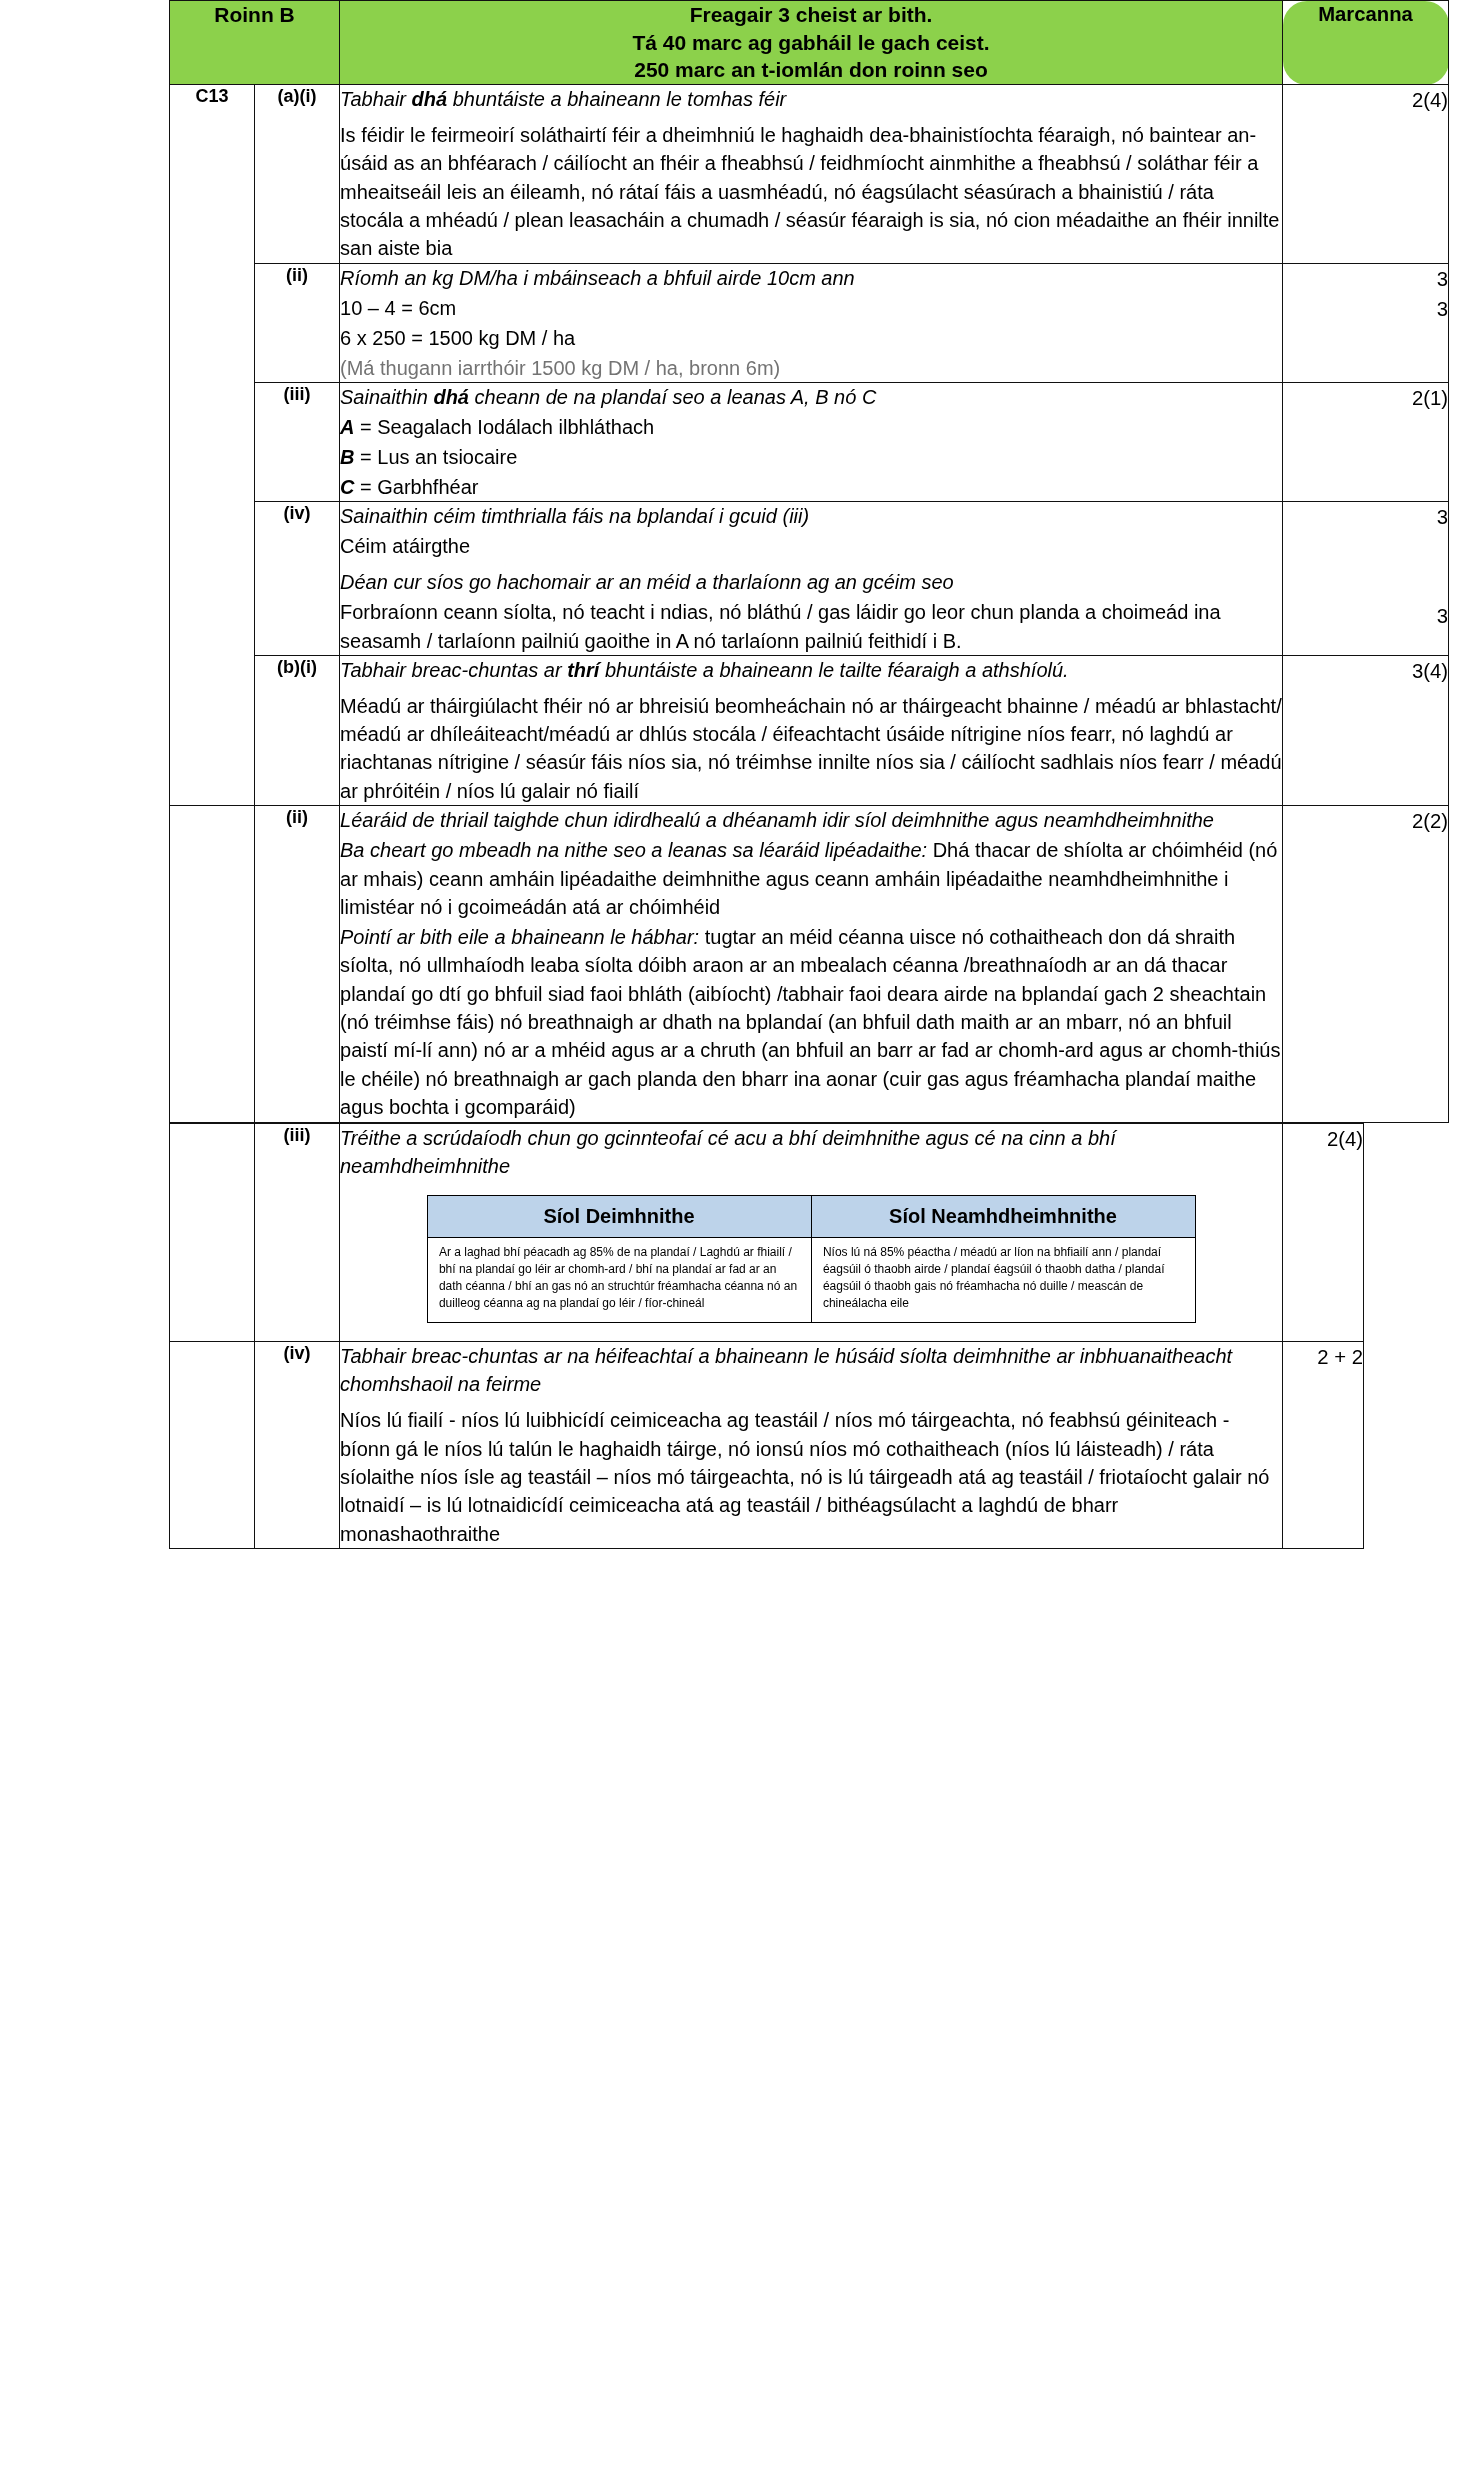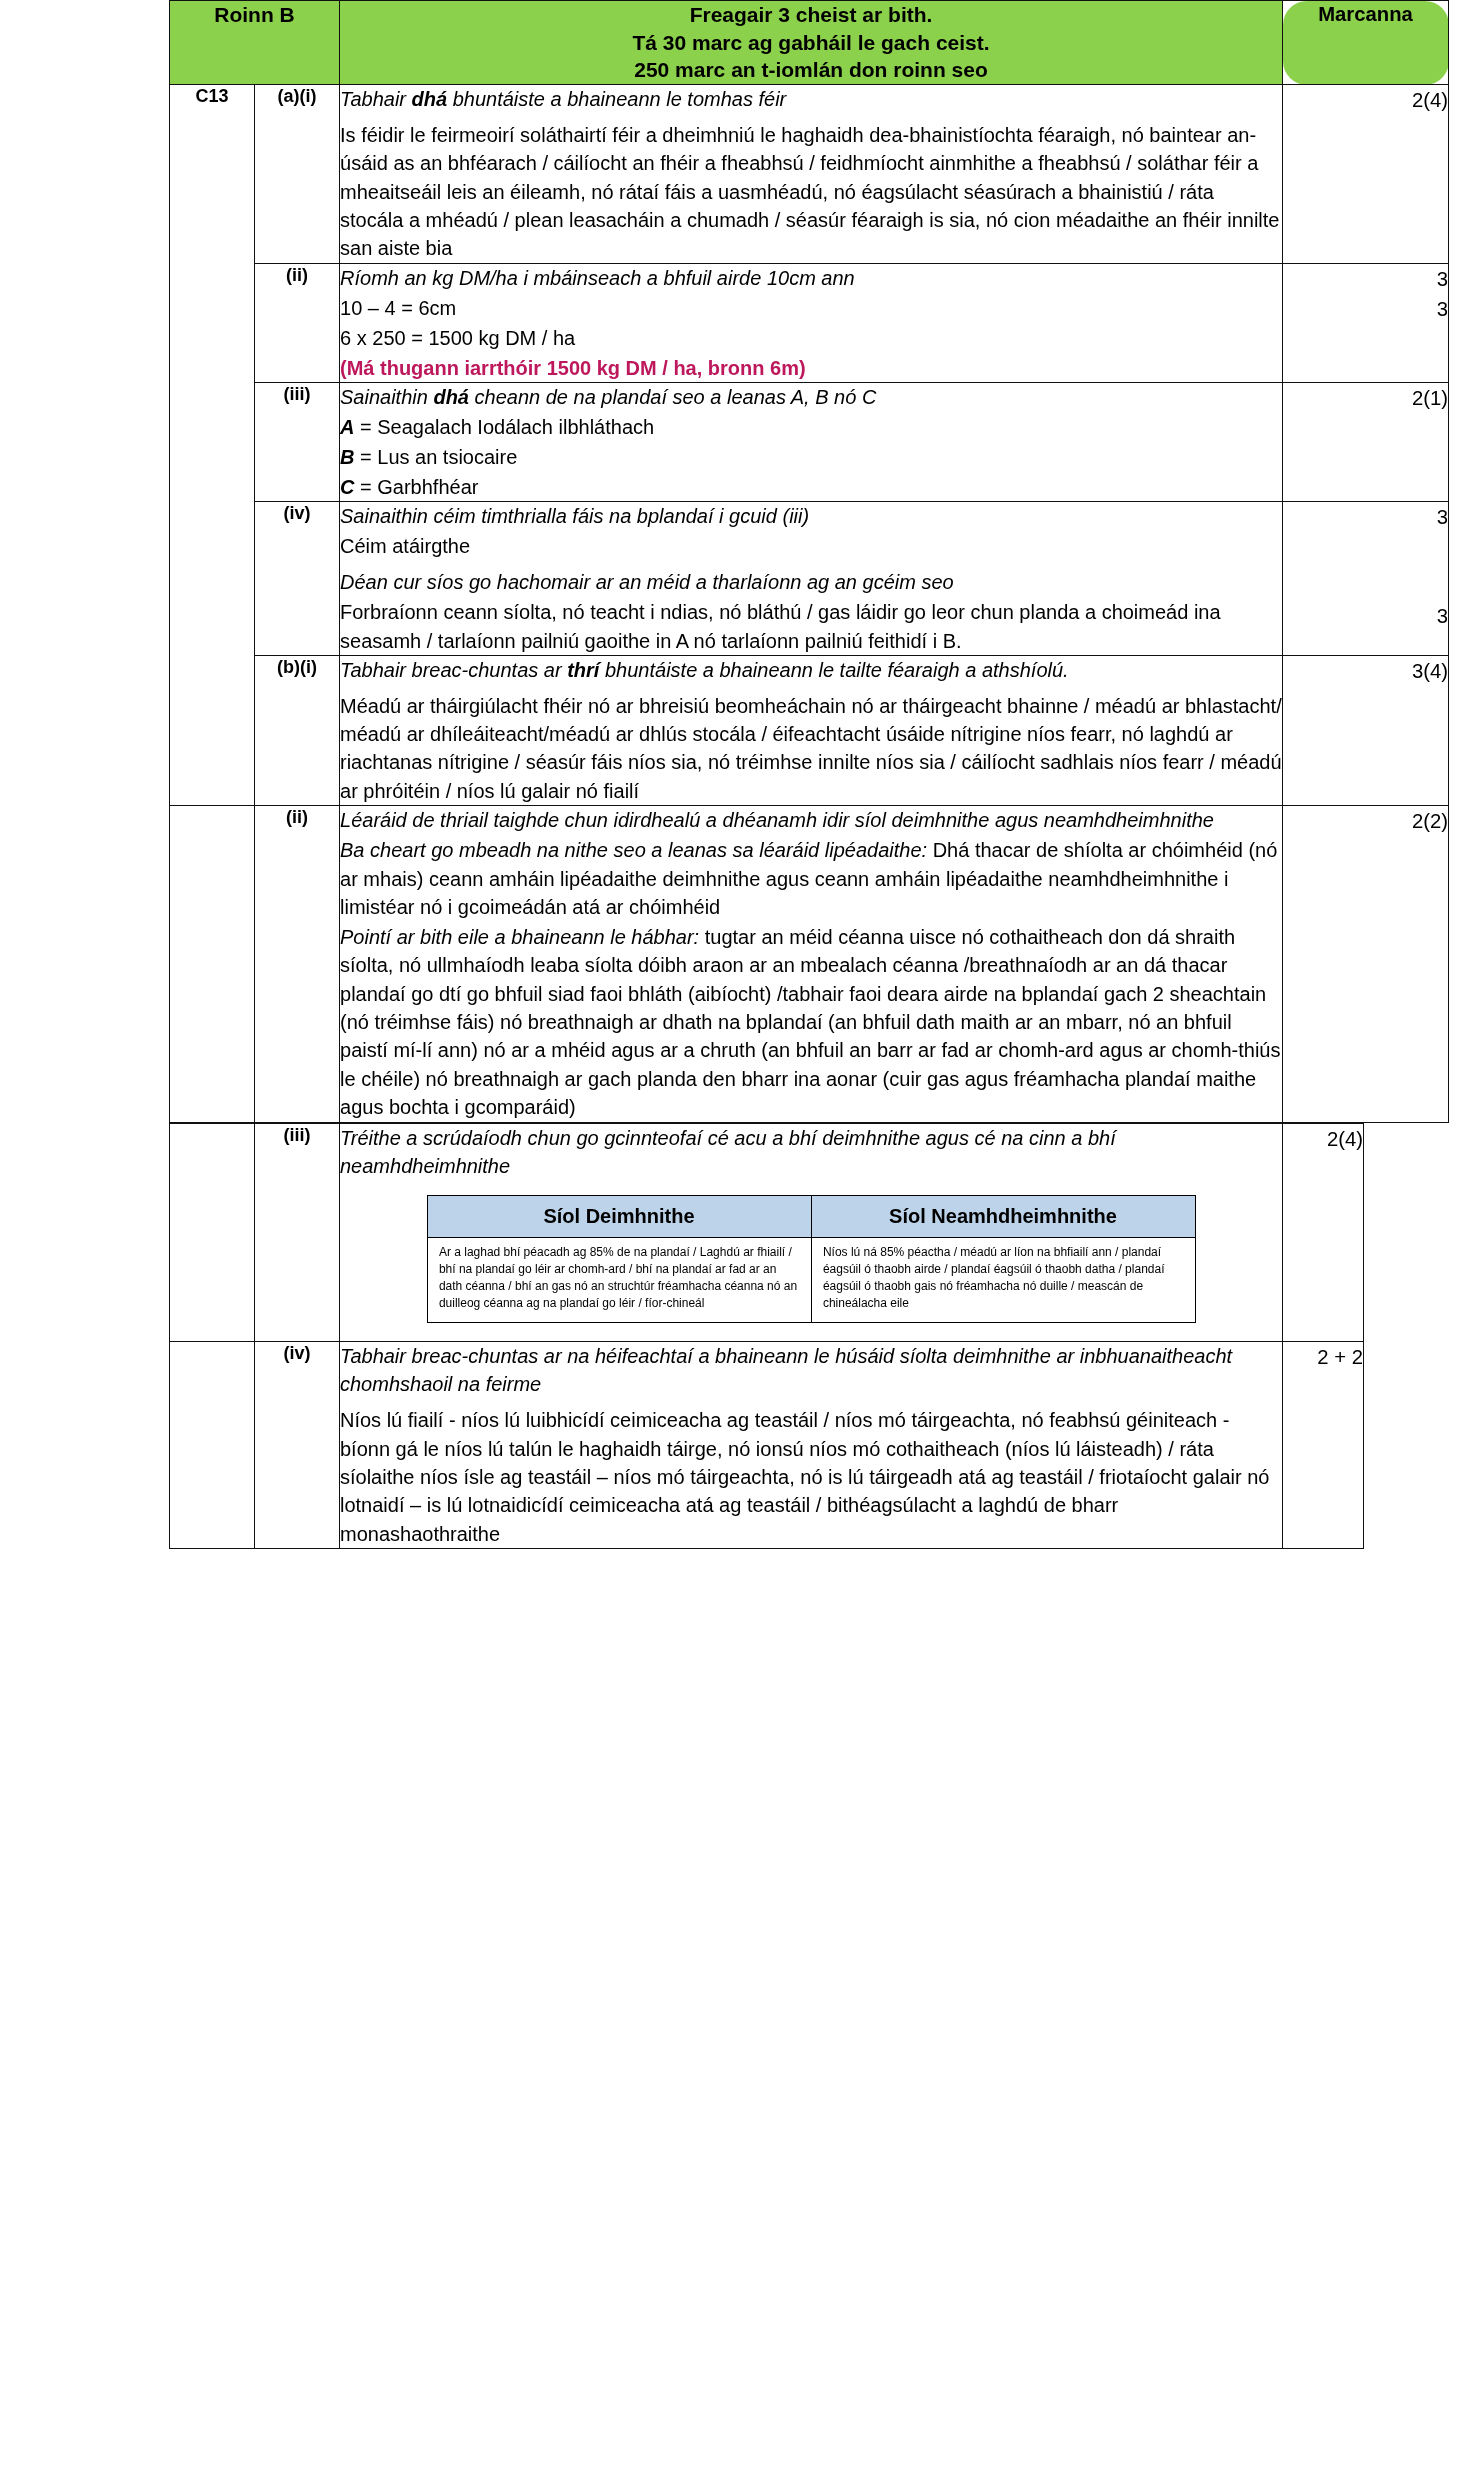--- a/index.html
+++ b/index.html
@@ -75,21 +75,21 @@
     padding: 9.8px 13px 11.4px 14.6px;
     font-size: 20px;
     line-height: 1.42;
   }
   .body p {
     margin: 0 0 7.3px 0;
   }
   .body p:last-child { margin-bottom: 0; }
   .body .it { font-style: italic; }
   .body .bd { font-weight: bold; }
-  .body .blue { color: #be185d; font-weight: bold; }
+  .body .blue { color: #737373; }
   .body .tight { margin-bottom: 1.6px; }
 
   
   .marks {
     text-align: right;
     vertical-align: middle;
     font-weight: normal;
     font-size: 20.3px;
     line-height: 1.5;
     padding: 4.9px 3.3px;
@@ -138,21 +138,21 @@
         <col class="col-marks">
     </colgroup>
     <tbody>
 
       <tr>
         <td colspan="2" class="hdr-cell">
           <span>Roinn B</span>
         </td>
         <td class="hdr-cell hdr-lines">
           <div>Freagair 3 cheist ar bith.</div>
-          <div>Tá 30 marc ag gabháil le gach ceist.</div>
+          <div>Tá 40 marc ag gabháil le gach ceist.</div>
           <div>250 marc an t-iomlán don roinn seo</div>
         </td>
         <td class="hdr-cell small">
           <span>Marcanna</span>
         </td>
       </tr>
 
       <tr>
         <td class="qnum" rowspan="5">
           <span>C13</span>

